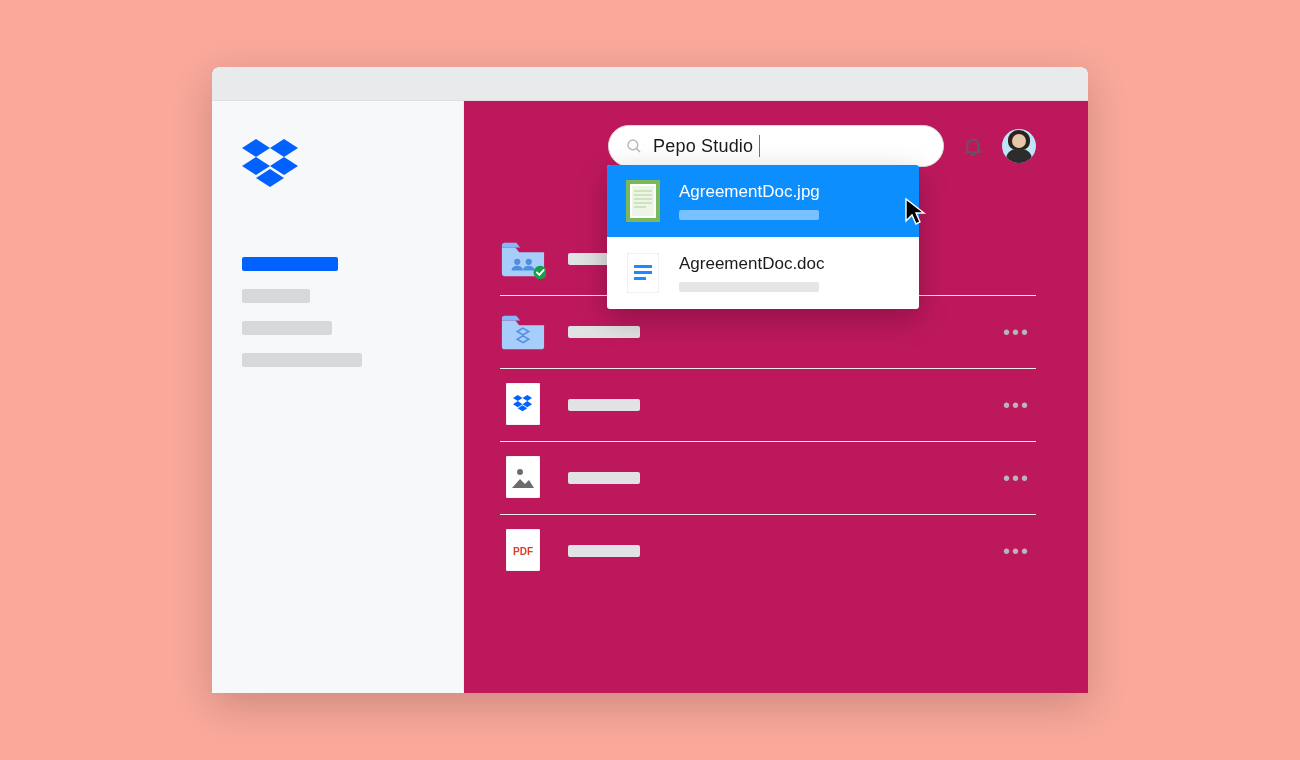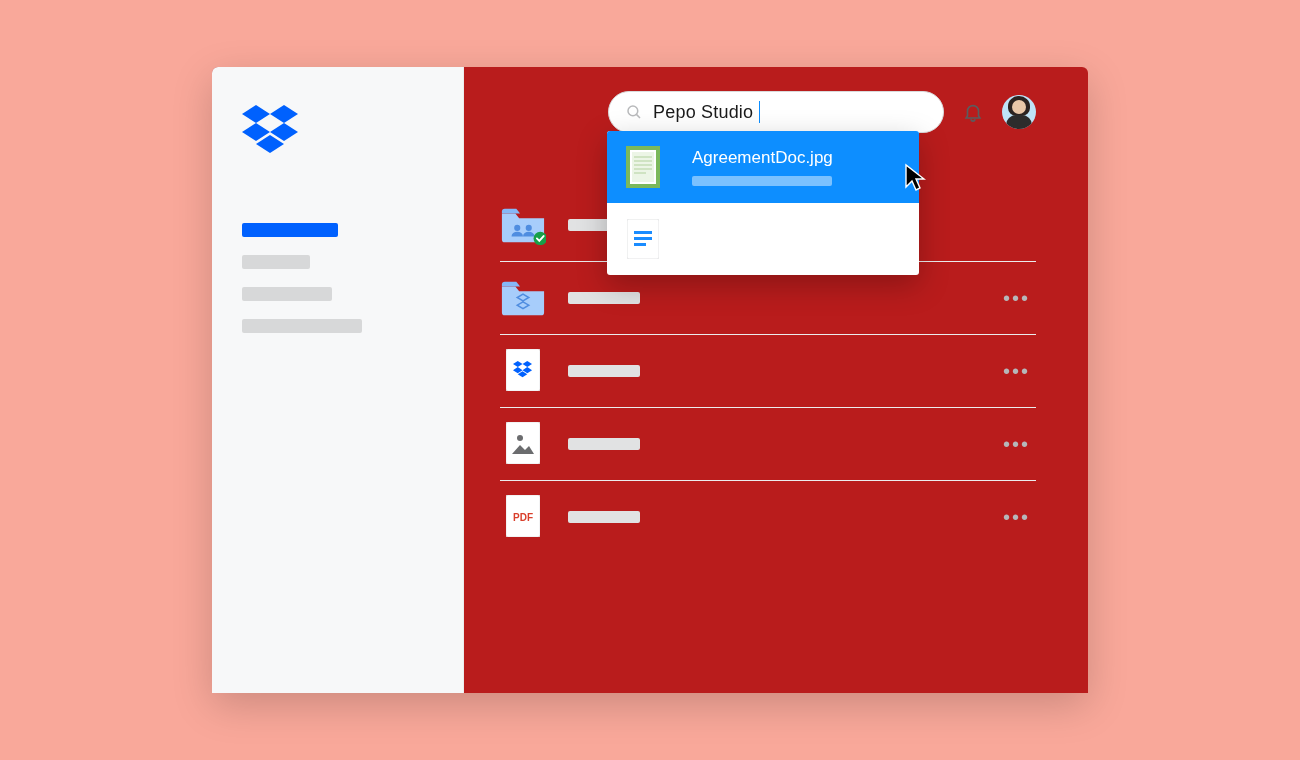--- a/index.html
+++ b/index.html
@@ -7,26 +7,26 @@
   body {
     background: #f9a89a;
     font-family: -apple-system, BlinkMacSystemFont, "Segoe UI", Helvetica, Arial, sans-serif;
     display: flex;
     align-items: center;
     justify-content: center;
   }
   .window {
     width: 876px;
     height: 626px;
-    background: #b91c1c;
+    background: #be185d;
     border-radius: 6px 6px 0 0;
     box-shadow: 0 12px 40px rgba(0,0,0,0.18);
     overflow: hidden;
     display: flex;
-    flex-direction: row;
+    flex-direction: column;
     position: relative;
   }
   .titlebar {
     height: 34px;
     background: #e9eaeb;
     border-bottom: 1px solid #dedfe0;
   }
   .body {
     flex: 1;
     display: flex;
@@ -110,21 +110,21 @@
     box-shadow: 0 10px 30px rgba(0,0,0,0.25);
     overflow:hidden;
     z-index: 5;
   }
   .result {
     display:flex; align-items:center; gap:18px;
     padding: 14px 18px;
   }
   .result.selected { background:#0d8eff; color:#fff; }
   .result-icon { width:36px; height:44px; display:flex; align-items:center; justify-content:center; }
-  .result-text { display:flex; flex-direction:column; gap:8px;margin-left:13px; }
+  .result-text { display:flex; flex-direction:column; gap:8px; }
   .result-title { font-size:17px; }
   .result.selected .result-title { color:#fff; }
   .result-sub-skel { height:10px; width:140px; border-radius:2px; }
   .result.selected .result-sub-skel { background: rgba(255,255,255,0.45); }
   .result:not(.selected) .result-sub-skel { background:#e4e5e6; }
   .result:not(.selected) .result-title { color:#1a1a1a; }
 
   .cursor {
     position:absolute;
     top: 96px;
@@ -207,20 +207,24 @@
         </div>
         <div class="result">
           <div class="result-icon">
             <svg width="32" height="40" viewBox="0 0 32 40">
               <rect x="0" y="0" width="32" height="40" rx="2" fill="#ffffff" stroke="#e2e3e4"></rect>
               <rect x="7" y="12" width="18" height="3" fill="#1a8cff"></rect>
               <rect x="7" y="18" width="18" height="3" fill="#1a8cff"></rect>
               <rect x="7" y="24" width="12" height="3" fill="#1a8cff"></rect>
             </svg>
           </div>
+          <div class="result-text">
+            <span class="result-title">AgreementDoc.doc</span>
+            <span class="result-sub-skel"></span>
+          </div>
         </div>
       </div>
 
       <div class="cursor">
         <svg width="24" height="30" viewBox="0 0 24 30">
           <path d="M2 2 L2 24 L8 18 L12 27 L16 25 L12 16 L20 16 Z" fill="#000" stroke="#fff" stroke-width="1.4"></path>
         </svg>
       </div>
 
       <div class="file-list">

